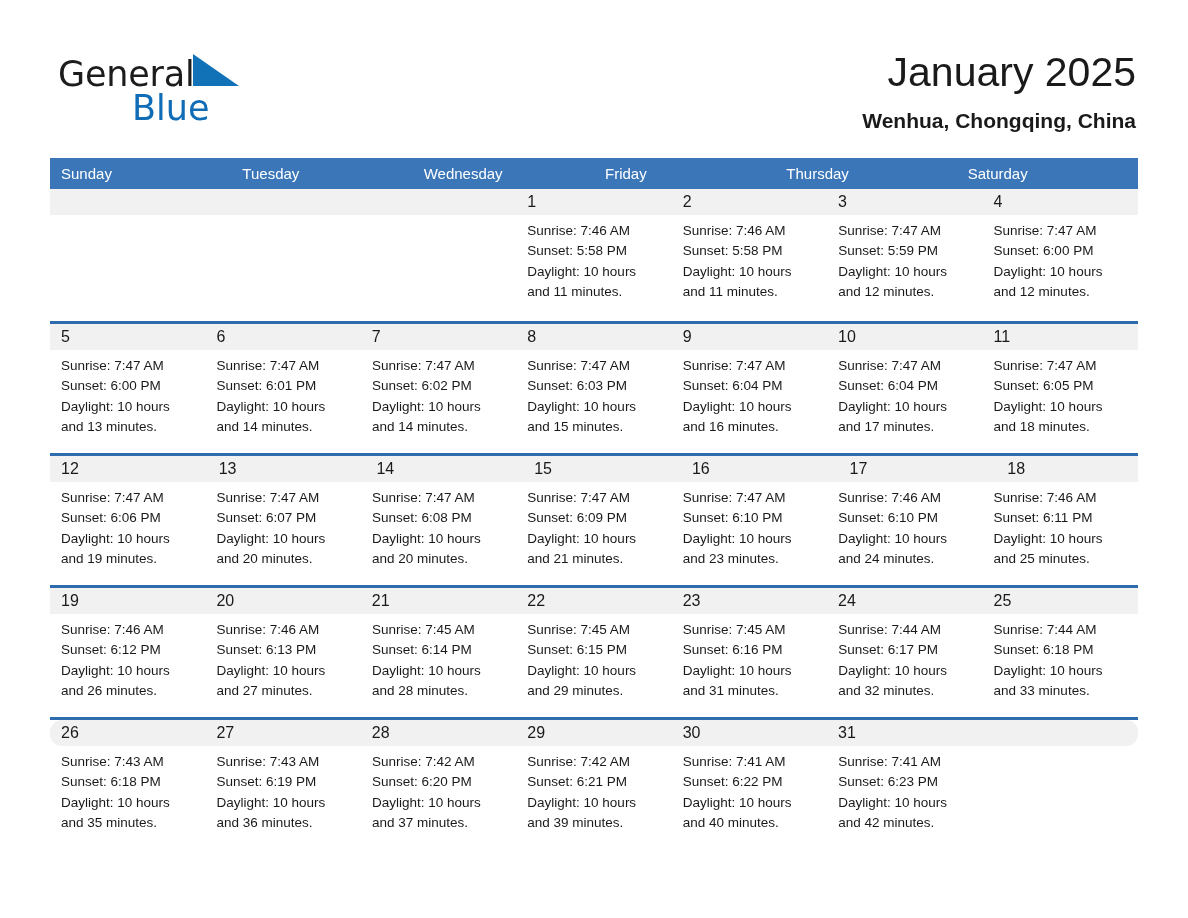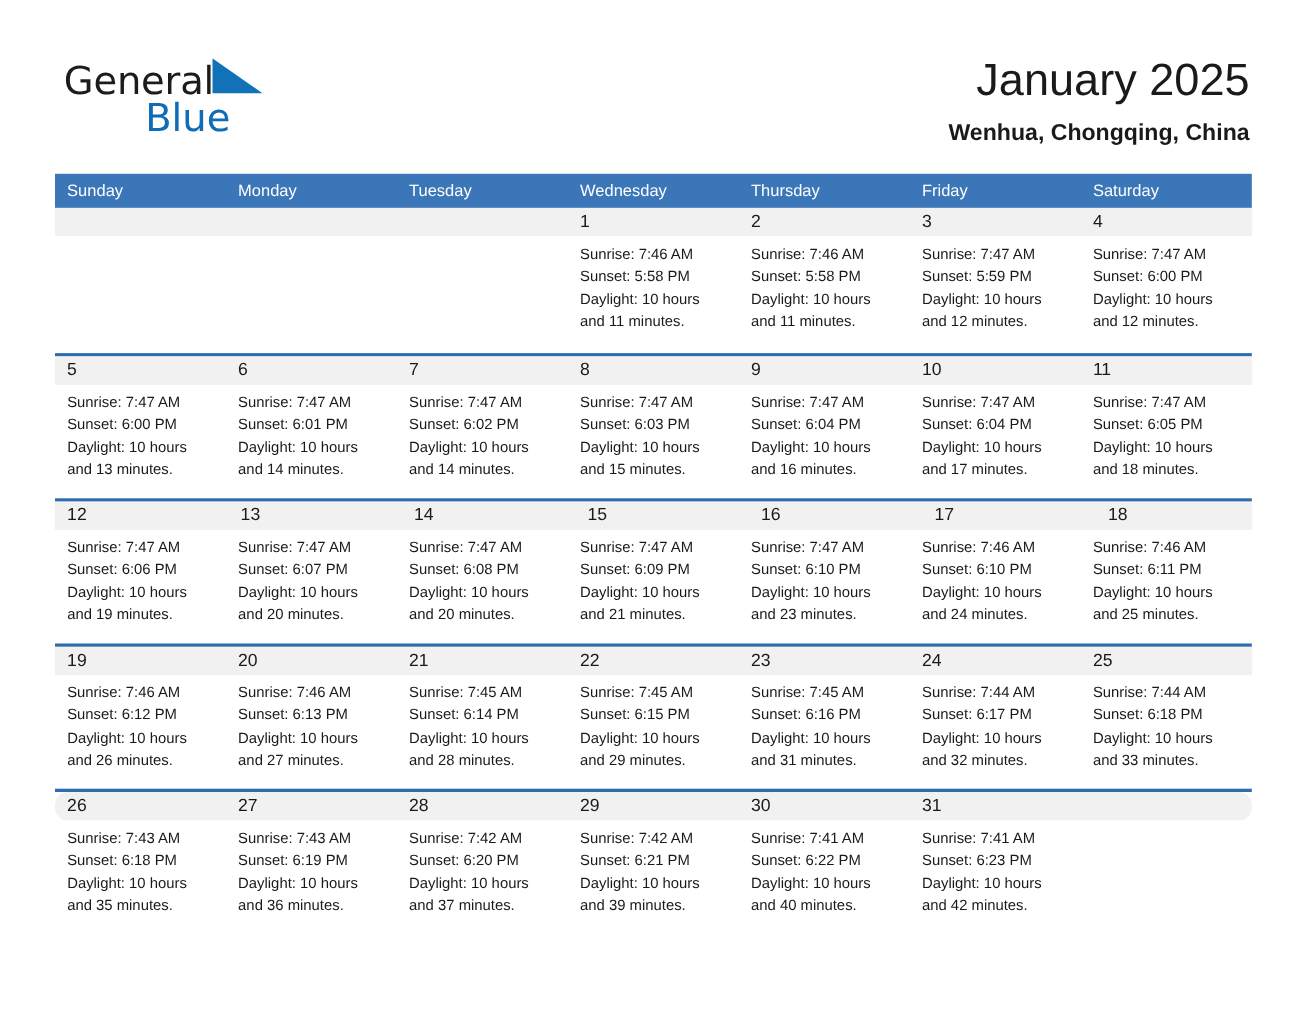--- a/index.html
+++ b/index.html
@@ -176,25 +176,24 @@
     <div class="title-block">
       <div class="cal-title">January 2025</div>
       <div class="cal-subtitle">Wenhua, Chongqing, China</div>
     </div>
 
   </div>
 
   <div class="calendar">
     <div class="weekday-header" style="background: rgb(58, 118, 184);">
         <div class="weekday-cell">Sunday</div>
-        <div class="weekday-cell">Monday</div>
         <div class="weekday-cell">Tuesday</div>
         <div class="weekday-cell">Wednesday</div>
+        <div class="weekday-cell">Friday</div>
         <div class="weekday-cell">Thursday</div>
-        <div class="weekday-cell">Friday</div>
         <div class="weekday-cell">Saturday</div>
       </div>
     <div id="weeks-container">
         <div class="week-row">
           <div class="daynum-band" style="background: rgb(241, 241, 241);">
             <div class="daynum-cell"></div>
             <div class="daynum-cell"></div>
             <div class="daynum-cell"></div>
             <div class="daynum-cell">1</div>
             <div class="daynum-cell">2</div>

